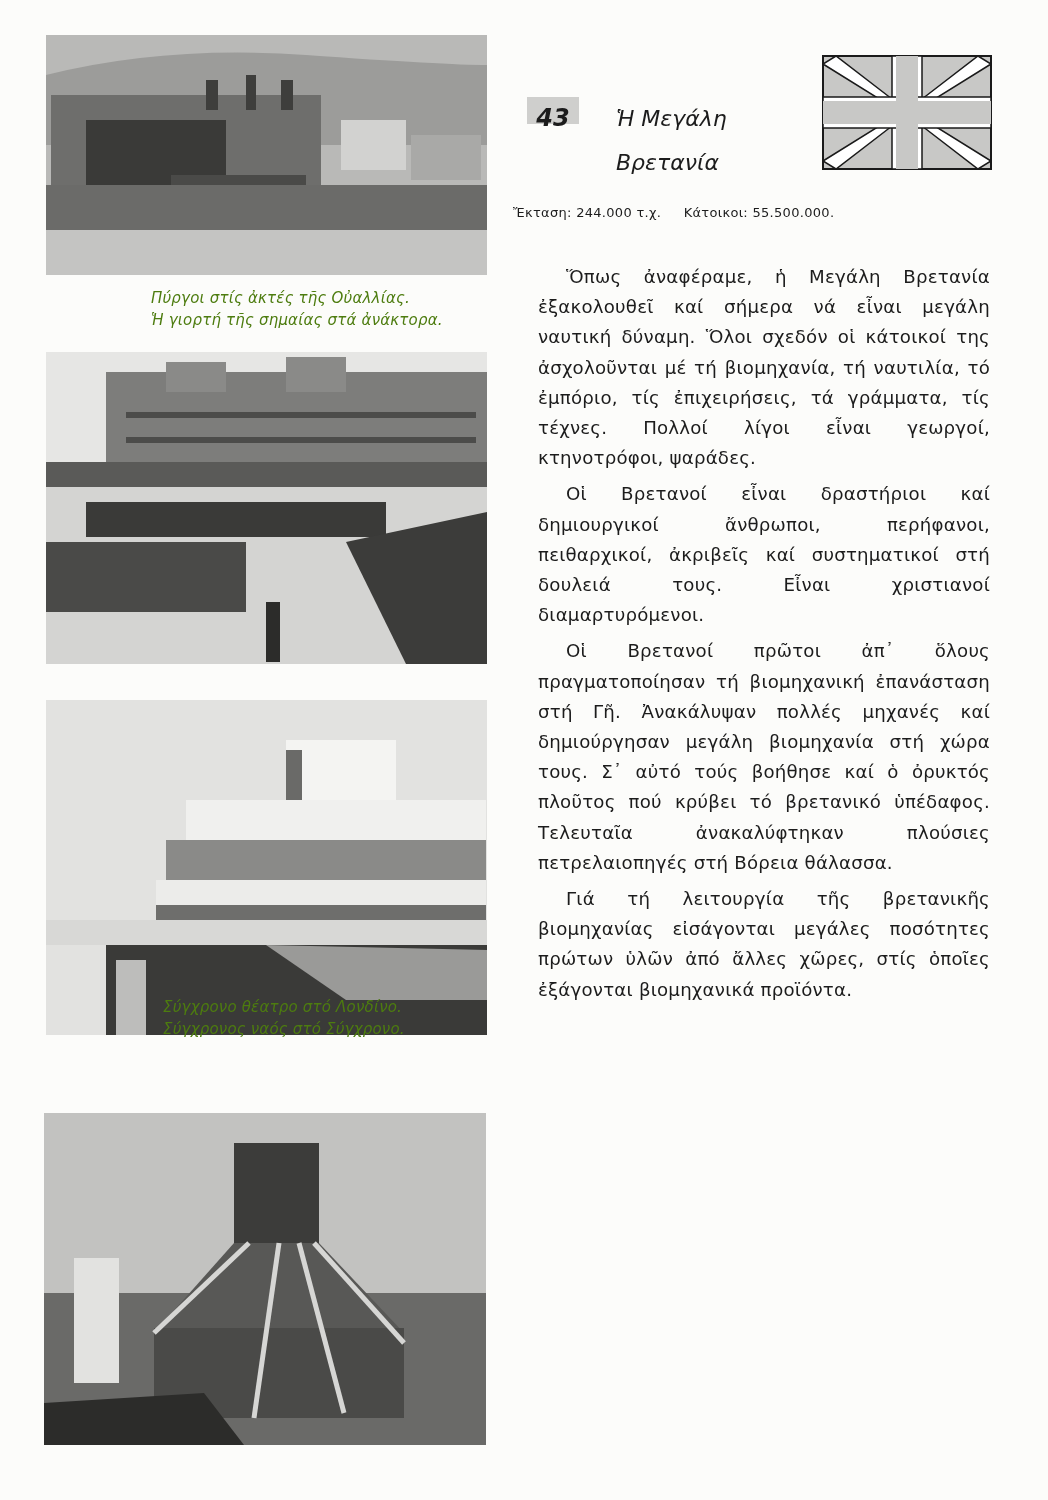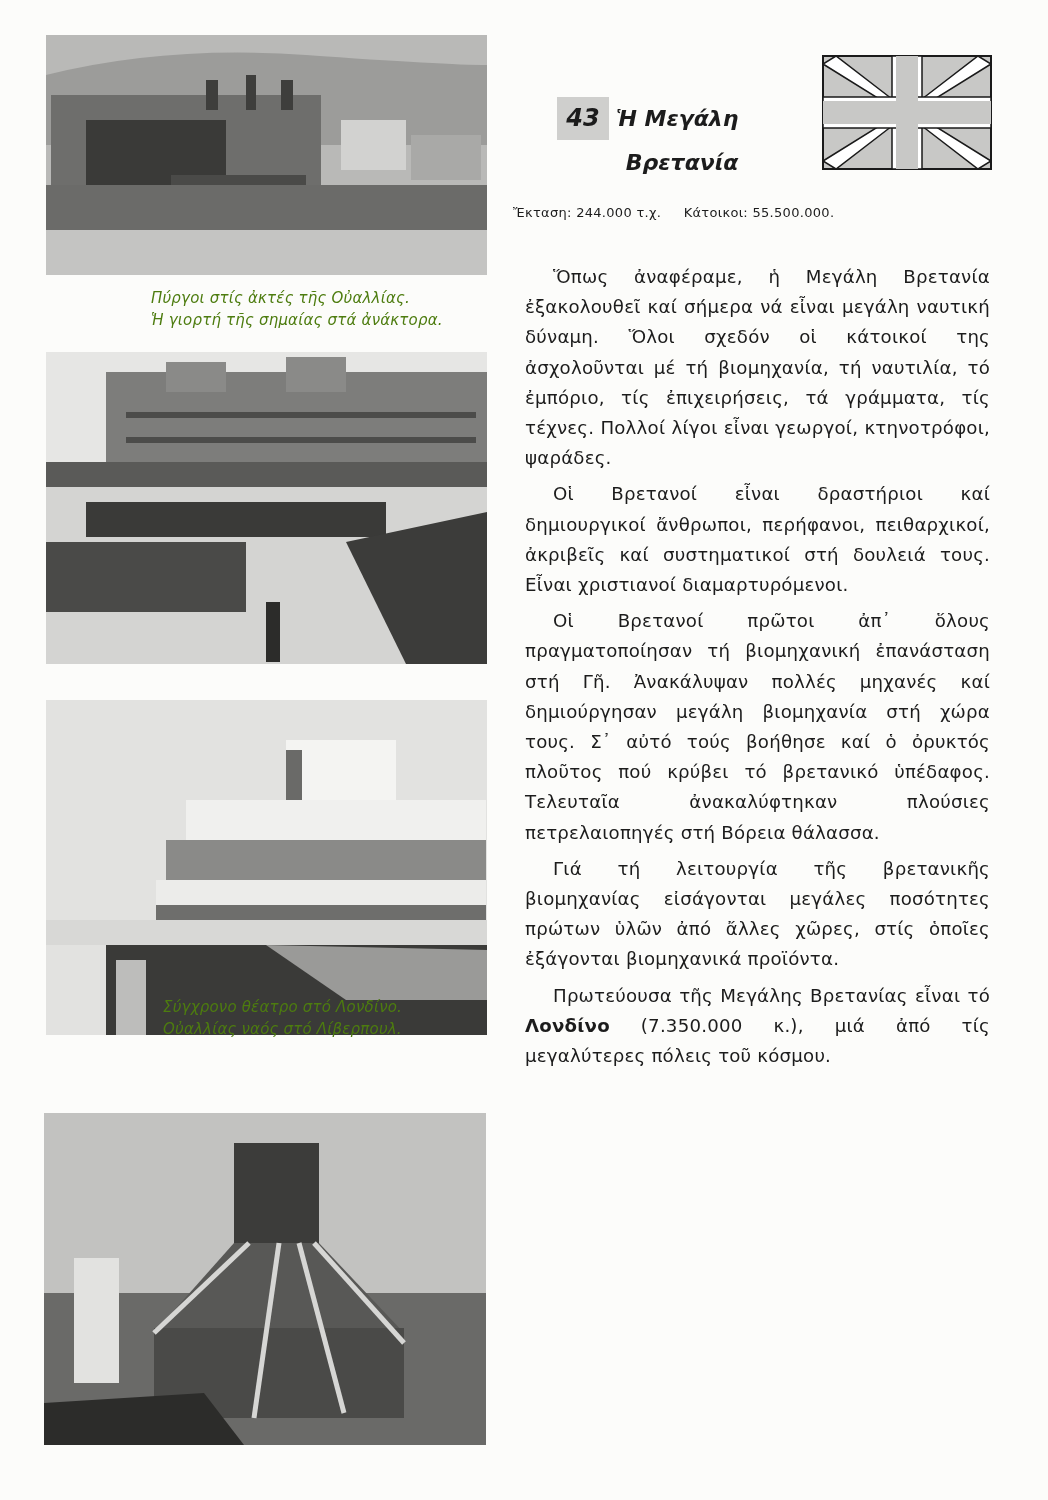--- a/index.html
+++ b/index.html
@@ -7,37 +7,36 @@
     width:1048px; height:1500px; background:#fcfcfa; position:relative; overflow:hidden;
     font-family:"DejaVu Sans","Liberation Sans",sans-serif; color:#1c1c1c;
   }
   .photo { position:absolute; overflow:hidden; background:#9a9a98; }
   .photo svg { display:block; width:100%; height:100%; }
   .caption {
     position:absolute; font-style:italic; font-size:15px; line-height:22px; color:#4d7c0f;
     font-family:"DejaVu Sans","Liberation Sans",sans-serif; letter-spacing:0.2px;
   }
   .page-num {
-    position:absolute; left:527px; top:97px; width:52px; height:43px; background:#cfcfcd;
+    position:absolute; left:527px; top:97px; width:52px; height:27px; background:#cfcfcd;
     font-weight:bold; font-style:italic; font-size:24px; text-align:center; line-height:43px;
     font-family:"DejaVu Sans","Liberation Sans",sans-serif;
-    margin-left:30px;
   }
   .title {
-    position:absolute; left:616px; top:97px; font-weight:bold; font-style:italic; font-size:22px;
-    line-height:44px; font-family:"DejaVu Sans","Liberation Sans",sans-serif;text-align:right;
+    position:absolute; left:616px; top:97px; font-weight:normal; font-style:italic; font-size:22px;
+    line-height:44px; font-family:"DejaVu Sans","Liberation Sans",sans-serif;
   }
   .flag { position:absolute; left:822px; top:55px; width:170px; height:115px; }
   .facts { position:absolute; left:513px; top:205px; font-size:13px; letter-spacing:0.3px; }
   .facts span { margin-right:18px; }
   .body-text {
     position:absolute; left:525px; top:262px; width:465px; font-size:18.2px; line-height:30.2px;
     text-align:justify; letter-spacing:0.2px;
   }
-  .body-text p { margin:0 0 6px 0; text-indent:28px; }
+  .body-text p { margin:0 0 6px 13px; text-indent:28px; }
   .body-text b { font-weight:bold; }
 </style>
 </head>
 <body>
 
 <div class="photo" style="left:46px;top:35px;width:441px;height:240px;">
   <svg viewBox="0 0 441 240" preserveAspectRatio="none">
     <rect width="441" height="240" fill="#b9b9b7"></rect>
     <path d="M0 40 Q120 10 260 20 T441 30 L441 110 L0 110Z" fill="#9c9c9a"></path>
     <rect x="5" y="60" width="270" height="90" fill="#6e6e6c"></rect>
@@ -89,21 +88,21 @@
     <rect x="110" y="205" width="330" height="30" fill="#6e6e6c"></rect>
     <rect x="0" y="220" width="441" height="25" fill="#d8d8d6"></rect>
     <path d="M60 245 L441 245 L441 335 L60 335Z" fill="#3a3a38"></path>
     <path d="M220 245 L441 250 L441 300 L300 300Z" fill="#9a9a98"></path>
     <rect x="70" y="260" width="30" height="75" fill="#bdbdbb"></rect>
   </svg>
 </div>
 
 <div class="caption" style="left:163px;top:996px;">
   <div>Σύγχρονο θέατρο στό Λονδίνο.</div>
-  <div>Οὐαλλίας ναός στό Λίβερπουλ.</div>
+  <div>Σύγχρονος ναός στό Σύγχρονο.</div>
 </div>
 
 <div class="photo" style="left:44px;top:1113px;width:442px;height:332px;">
   <svg viewBox="0 0 442 332" preserveAspectRatio="none">
     <rect width="442" height="332" fill="#c2c2c0"></rect>
     <rect x="0" y="180" width="442" height="152" fill="#6a6a68"></rect>
     <rect x="190" y="30" width="85" height="100" fill="#3c3c3a"></rect>
     <path d="M190 130 L275 130 L360 220 L110 220Z" fill="#585856"></path>
     <rect x="110" y="215" width="250" height="90" fill="#4a4a48"></rect>
     <g stroke="#d6d6d4" stroke-width="5">
@@ -142,14 +141,13 @@
 <div class="facts">
   <span>Ἔκταση: 244.000 τ.χ.</span>
   <span>Κάτοικοι: 55.500.000.</span>
 </div>
 
 <div class="body-text">
   <p>Ὅπως ἀναφέραμε, ἡ Μεγάλη Βρετανία ἐξακολουθεῖ καί σήμερα νά εἶναι μεγάλη ναυτική δύναμη. Ὅλοι σχεδόν οἱ κάτοικοί της ἀσχολοῦνται μέ τή βιομηχανία, τή ναυτιλία, τό ἐμπόριο, τίς ἐπιχειρήσεις, τά γράμματα, τίς τέχνες. Πολλοί λίγοι εἶναι γεωργοί, κτηνοτρόφοι, ψαράδες.</p>
   <p>Οἱ Βρετανοί εἶναι δραστήριοι καί δημιουργικοί ἄνθρωποι, περήφανοι, πειθαρχικοί, ἀκριβεῖς καί συστηματικοί στή δουλειά τους. Εἶναι χριστιανοί διαμαρτυρόμενοι.</p>
   <p>Οἱ Βρετανοί πρῶτοι ἀπ᾽ ὅλους πραγματοποίησαν τή βιομηχανική ἐπανάσταση στή Γῆ. Ἀνακάλυψαν πολλές μηχανές καί δημιούργησαν μεγάλη βιομηχανία στή χώρα τους. Σ᾽ αὐτό τούς βοήθησε καί ὁ ὀρυκτός πλοῦτος πού κρύβει τό βρετανικό ὑπέδαφος. Τελευταῖα ἀνακαλύφτηκαν πλούσιες πετρελαιοπηγές στή Βόρεια θάλασσα.</p>
   <p>Γιά τή λειτουργία τῆς βρετανικῆς βιομηχανίας εἰσάγονται μεγάλες ποσότητες πρώτων ὑλῶν ἀπό ἄλλες χῶρες, στίς ὁποῖες ἐξάγονται βιομηχανικά προϊόντα.</p>
-  <p><span>Πρωτεύουσα τῆς Μεγάλης Βρετανίας εἶναι τό </span><b>Λονδίνο</b><span> (7.350.000 κ.), μιά ἀπό τίς μεγαλύτερες πόλεις τοῦ κόσμου.</span></p>
 </div>
 
 </body></html>

